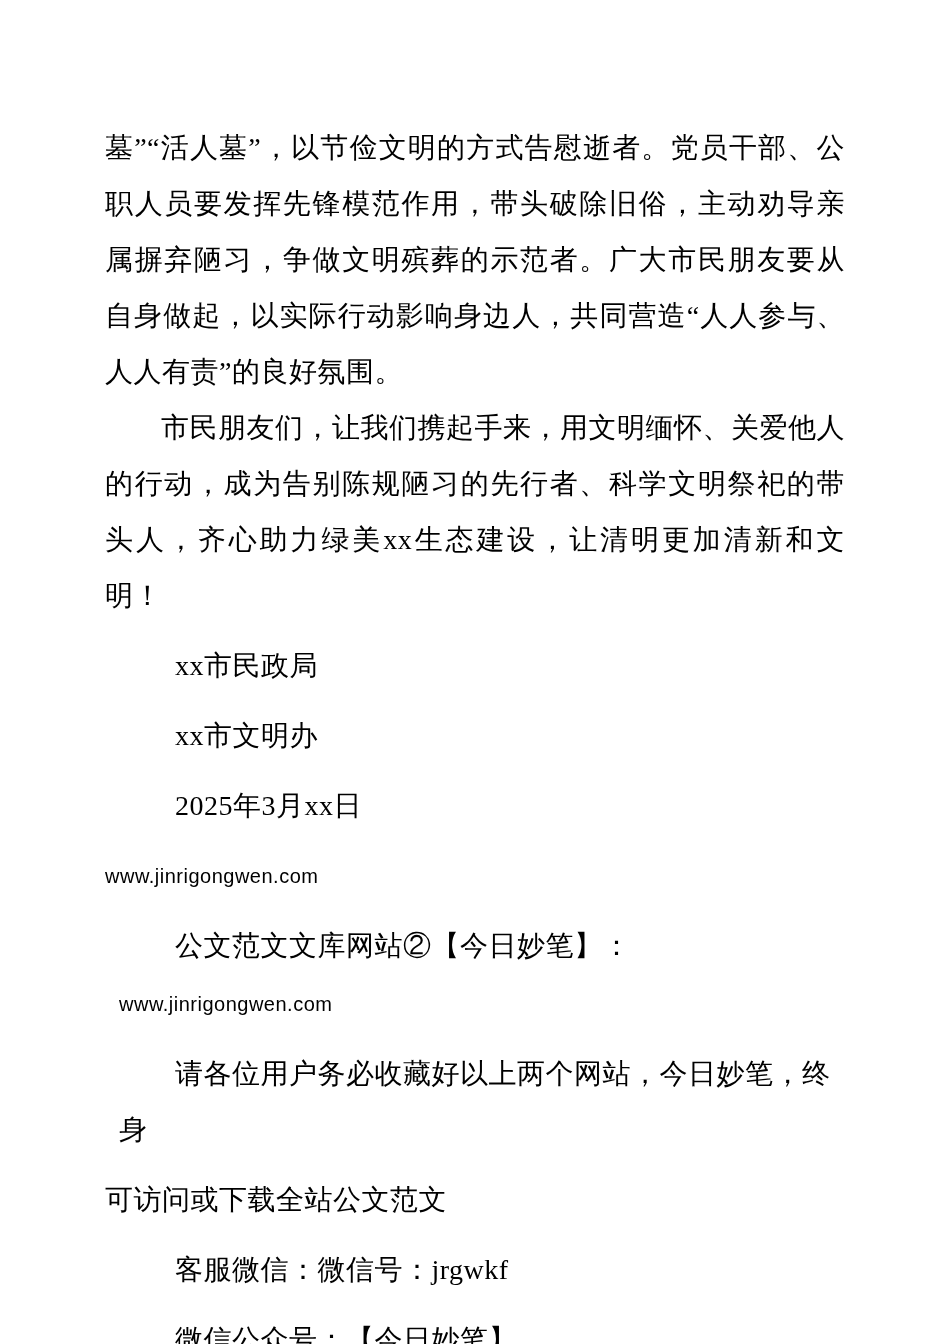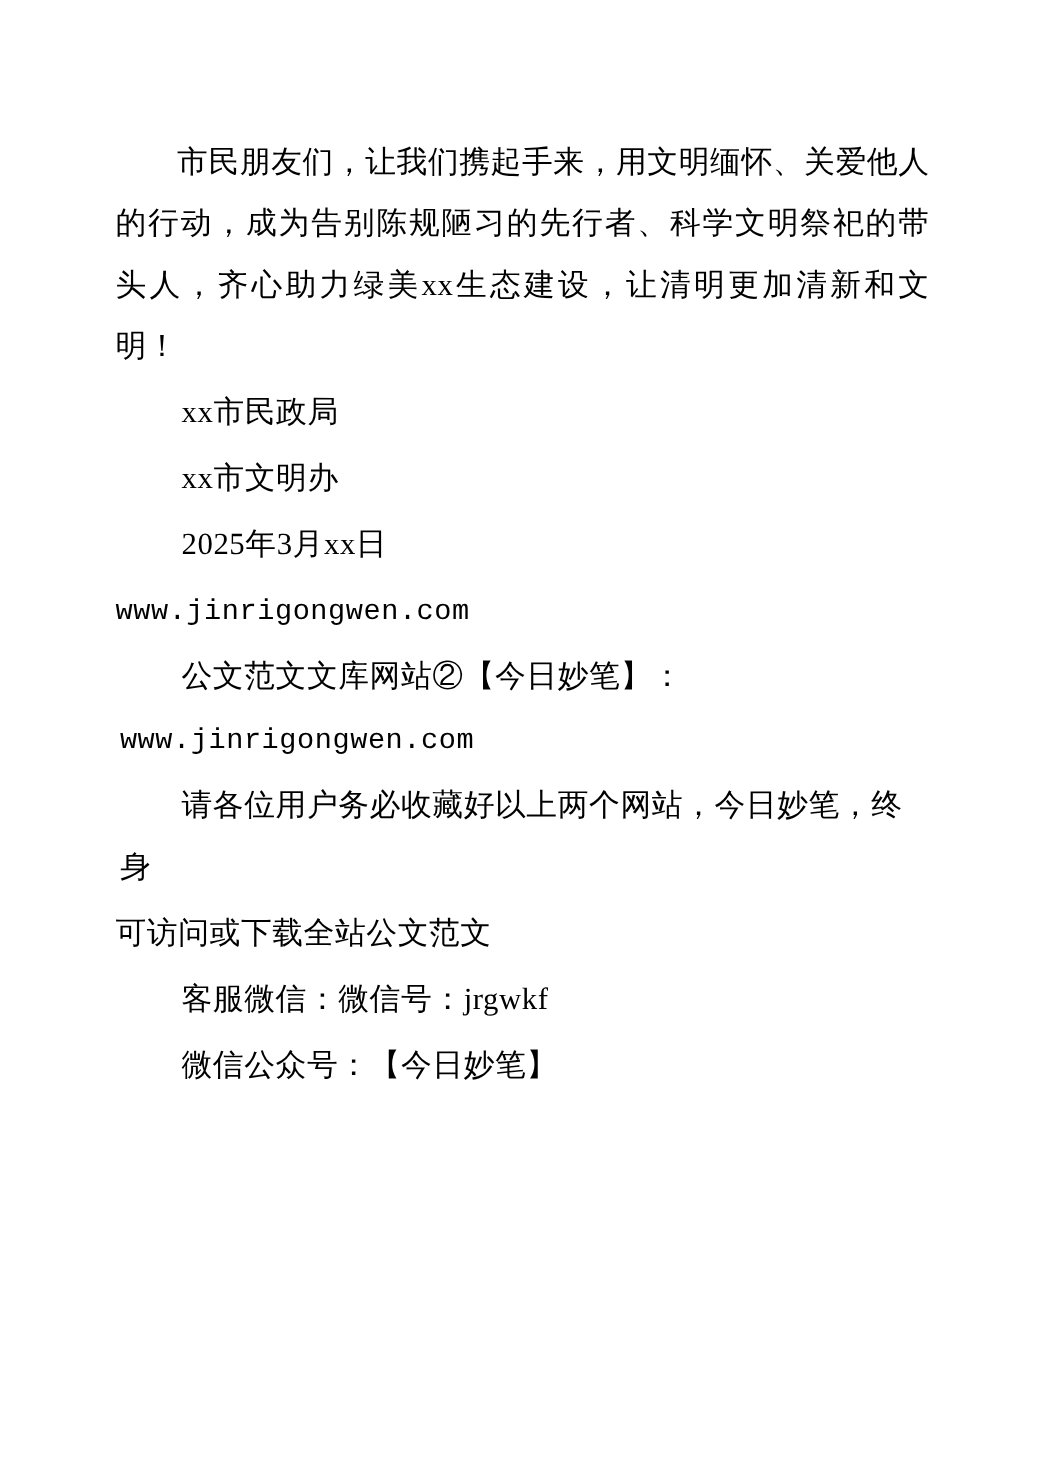--- a/index.html
+++ b/index.html
@@ -31,56 +31,57 @@
   .para {
     margin: 0;
     text-indent: 2em;
     text-align: justify;
     text-justify: inter-ideograph;
   }
   .para.no-indent {
     text-indent: 0;
   }
   .sig-line {
-    margin: 4px;
+    margin: 14px;
     text-indent: 2em;
     text-align: left;
   }
   .site-line-spread {
     margin: 0;
     text-indent: 2em;
     text-align: justify;
     text-justify: inter-ideograph;
   }
   .site-line-spread .spread {
     display: inline;
     word-spacing: 0.25em;
   }
   .mono {
-    font-family: Liberation Mono, monospace;
-    font-size: 26px;
+    font-family: Liberation Sans, sans-serif;
+    font-size: 20px;
     letter-spacing: 0.5px;
   }
   .wrap-url {
     margin: 0;
     text-indent: 0;
     text-align: left;
   }
   .para-tail {
     margin: 0;
     text-indent: 0;
     text-align: left;
   }
 </style>
 </head>
 <body>
 
 <div class="page">
   <div class="doc-body">
 
+    <p class="para no-indent">墓”“活人墓”，以节俭文明的方式告慰逝者。党员干部、公职人员要发挥先锋模范作用，带头破除旧俗，主动劝导亲属摒弃陋习，争做文明殡葬的示范者。广大市民朋友要从自身做起，以实际行动影响身边人，共同营造“人人参与、人人有责”的良好氛围。</p>
 
     <p class="para">市民朋友们，让我们携起手来，用文明缅怀、关爱他人的行动，成为告别陈规陋习的先行者、科学文明祭祀的带头人，齐心助力绿美xx生态建设，让清明更加清新和文明！</p>
 
     <p class="sig-line">xx市民政局</p>
 
     <p class="sig-line">xx市文明办</p>
 
     <p class="sig-line">2025年3月xx日</p>
 
     <p class="wrap-url mono">www.jinrigongwen.com</p>

